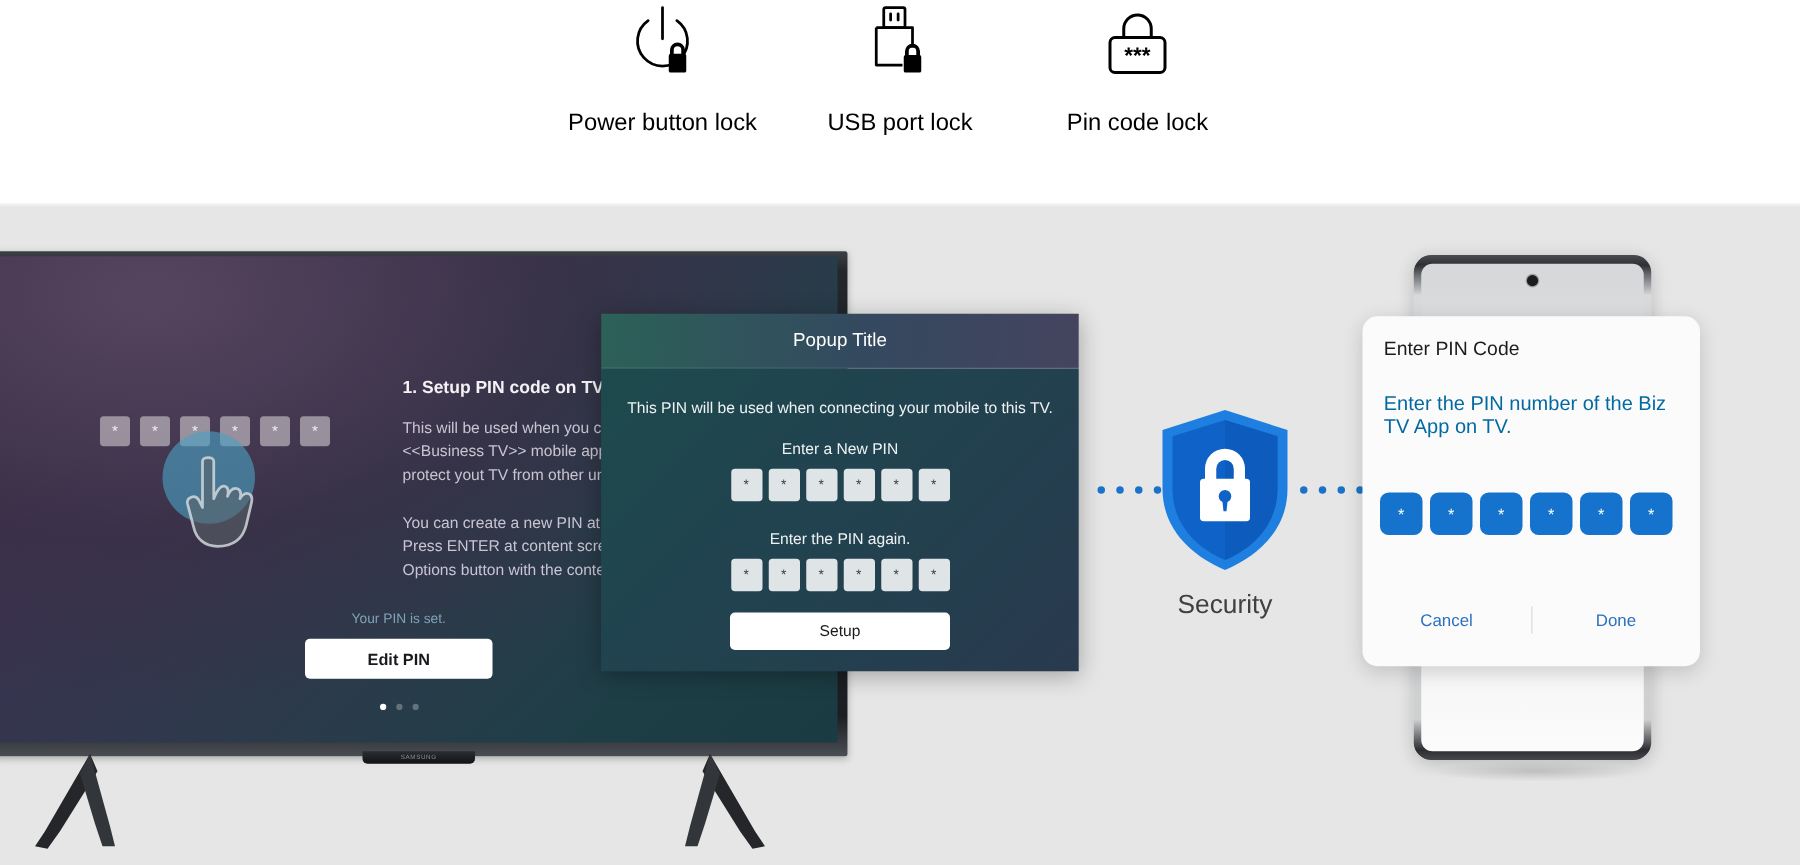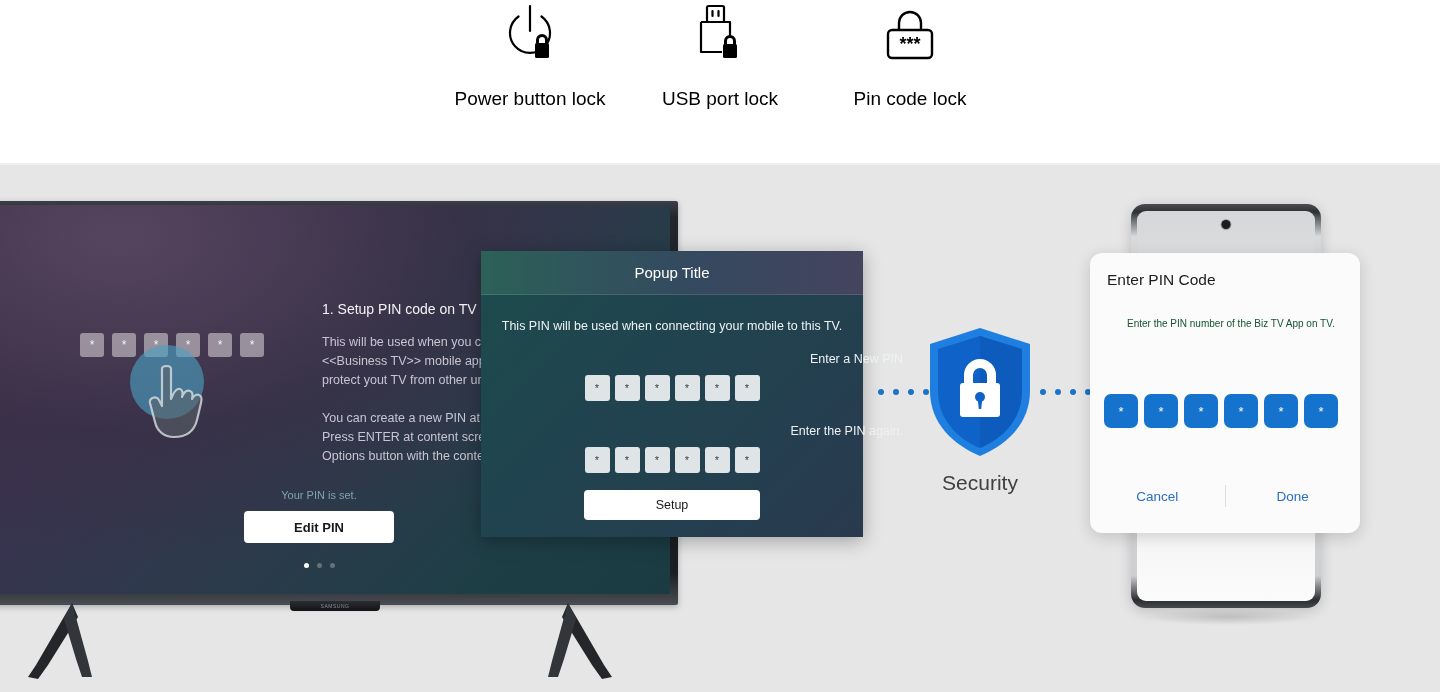--- a/index.html
+++ b/index.html
@@ -90,21 +90,21 @@
     border-radius:50%;
     background:rgba(74,160,193,.62);
   }
   .hand{
     position:absolute; left:140px; top:156px;
   }
   .tv-copy{
     position:absolute; left:324px; top:96px; width:300px;
   }
   .tv-copy h3{
-    font-size:14px; font-weight:400; color:#f4f2f6; margin-bottom:16px;
+    font-size:14px; font-weight:700; color:#f4f2f6; margin-bottom:16px;
     white-space:nowrap;
   }
   .tv-copy p{
     font-size:12.5px; line-height:19px; color:#c9c4d2; white-space:nowrap;
   }
   .tv-copy p + p{ margin-top:19px; }
   .tv-cta{
     position:absolute; left:246px; top:284px; width:150px; text-align:center;
   }
   .tv-cta .note{
@@ -140,22 +140,22 @@
   .popup-body{
     height:242px;
     background:linear-gradient(135deg,#1d4a4c 0%,#20444f 35%,#243f4f 70%,#2a3a4e 100%);
     position:relative;
   }
   .popup-desc{
     position:absolute; left:0; top:24px; width:100%;
     text-align:center; color:#eef2f3; font-size:12.5px;
   }
   .popup-label{
-    position:absolute; left:0; width:100%; text-align:right;
-    color:#eef2f3; font-size:12.5px;margin-left:40px;
+    position:absolute; left:0; width:100%; text-align:center;
+    color:#eef2f3; font-size:12.5px;
   }
   #popup-label-1{ top:57px; }
   #popup-label-2{ top:129px; }
   .popup-pins{
     position:absolute; left:0; width:100%;
     display:flex; gap:5px; justify-content:center;
   }
   #popup-pins-1{ top:80px; }
   #popup-pins-2{ top:152px; }
   .popup-pin{
@@ -215,21 +215,21 @@
     position:absolute; left:1090px; top:253px; width:270px; height:280px;
     background:#fbfbfb; border-radius:12px;
     box-shadow:0 4px 16px rgba(0,0,0,.16);
   }
   .pdialog h4{
     position:absolute; left:17px; top:18px;
     font-size:15.5px; font-weight:400; color:#1c1c1c;
   }
   .pdialog .pdesc{
     position:absolute; left:17px; top:62px; width:232px;
-    font-size:10px; line-height:18px; color:#14532d;margin-left:20px;
+    font-size:16px; line-height:18px; color:#0369a1;
   }
   .pdialog-pins{
     position:absolute; left:14px; top:141px;
     display:flex; gap:6px;
   }
   .pdialog-pin{
     width:34px; height:34px; border-radius:7px;
     background:#1573cd;
     display:flex; align-items:center; justify-content:center;
     font-size:13px; color:#ffffff; line-height:1;

